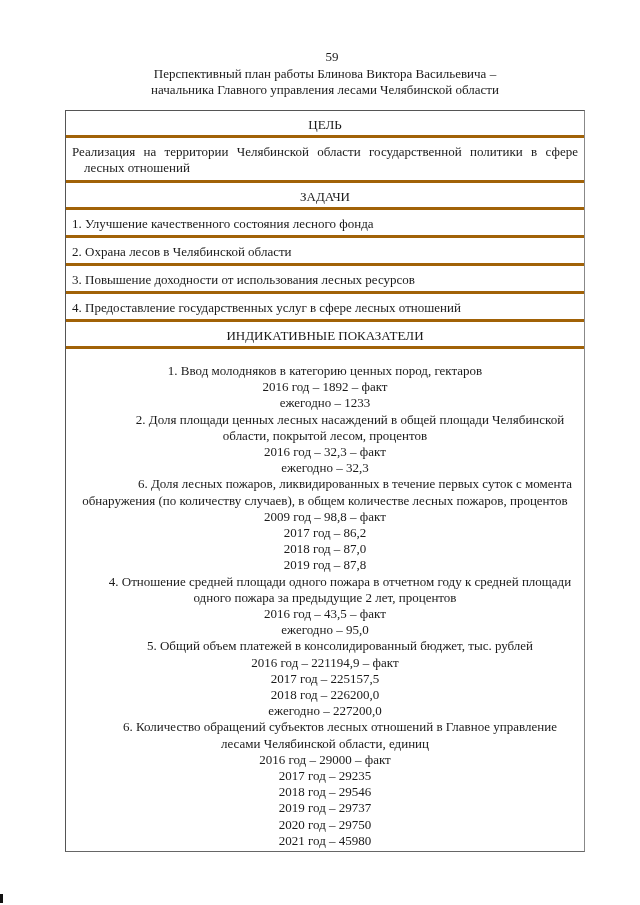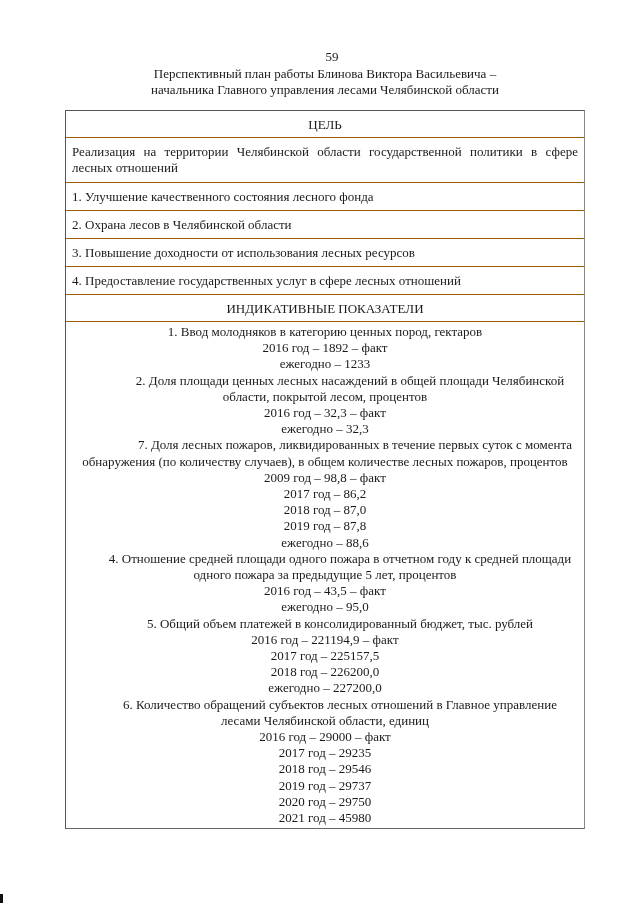--- a/index.html
+++ b/index.html
@@ -37,21 +37,21 @@
       position: absolute;
       left: 65px;
       top: 110px;
       width: 518px;
       border: 1px solid #555;
       border-right-color: #888;
       border-bottom-color: #666;
       box-sizing: content-box;
     }
     .row {
-      border-bottom: 1px solid #a16207;
+      border-bottom: 3px solid #a16207;
       box-sizing: border-box;
       font-size: 13px;
     }
     .row:last-child { border-bottom: none; }
     .row.header {
       height: 27px;
       line-height: 27px;
       text-align: center;
     }
     .row.goal {
@@ -63,31 +63,32 @@
     }
     .goal-text {
       display: block;
       text-align: justify;
     }
     .goal-text .l1 {
       display: block;
       text-align: justify;
       text-align-last: justify;
     }
-    .goal-text .l2 { display: block; }
+    .goal-text .l2 { display: block; margin-left: 12px; }
     .row.task {
       height: 28px;
       line-height: 28px;
       padding-left: 6px;
     }
     .row.indicators {
       padding: 2px 4px 2px 4px;
       text-align: center;
       font-size: 13px;
       line-height: 16.2px;
+      margin-top: 12px;
     }
     .ind-title { display: block; }
     .ind-value { display: block; font-family: Liberation Serif, serif; }
     .ind-block { display: block; }
     .ind-title.i1 { padding-left: 0px; }
     .ind-title.i2 { padding-left: 50px; }
     .ind-title.i3 { padding-left: 0px; }
     .ind-title.i4 { padding-left: 30px; }
     .ind-title.i5 { padding-left: 30px; }
     .ind-title.i6 { padding-left: 30px; }
@@ -111,20 +112,21 @@
 </div>
 
 <div class="doc-table">
   <div class="row header">ЦЕЛЬ</div>
   <div class="row goal">
     <span class="goal-text">
       <span class="l1">Реализация на территории Челябинской области государственной политики в сфере</span>
       <span class="l2">лесных отношений</span>
     </span>
   </div>
+  <div class="row header">ЗАДАЧИ</div>
   <div class="row task">1. Улучшение качественного состояния лесного фонда</div>
   <div class="row task">2. Охрана лесов в Челябинской области</div>
   <div class="row task">3. Повышение доходности от использования лесных ресурсов</div>
   <div class="row task">4. Предоставление государственных услуг в сфере лесных отношений</div>
   <div class="row header">ИНДИКАТИВНЫЕ ПОКАЗАТЕЛИ</div>
   <div class="row indicators">
 
     <div class="ind-block">
       <span class="ind-title i1">1. Ввод молодняков в категорию ценных пород, гектаров</span>
       <span class="ind-value">2016 год – 1892 – факт</span>
@@ -132,32 +134,31 @@
     </div>
 
     <div class="ind-block">
       <span class="ind-title i2">2. Доля площади ценных лесных насаждений в общей площади Челябинской</span>
       <span class="ind-title">области, покрытой лесом, процентов</span>
       <span class="ind-value">2016 год – 32,3 – факт</span>
       <span class="ind-value">ежегодно – 32,3</span>
     </div>
 
     <div class="ind-block">
-      <span class="ind-title i3" style="padding-left:60px">7. Доля лесных пожаров, ликвидированных в течение первых суток с момента</span>
+      <span class="ind-title i3" style="padding-left:60px">6. Доля лесных пожаров, ликвидированных в течение первых суток с момента</span>
       <span class="ind-title">обнаружения (по количеству случаев), в общем количестве лесных пожаров, процентов</span>
       <span class="ind-value">2009 год – 98,8 – факт</span>
       <span class="ind-value">2017 год – 86,2</span>
       <span class="ind-value">2018 год – 87,0</span>
       <span class="ind-value">2019 год – 87,8</span>
-      <span class="ind-value">ежегодно – 88,6</span>
     </div>
 
     <div class="ind-block">
       <span class="ind-title i4">4. Отношение средней площади одного пожара в отчетном году к средней площади</span>
-      <span class="ind-title">одного пожара за предыдущие 5 лет, процентов</span>
+      <span class="ind-title">одного пожара за предыдущие 2 лет, процентов</span>
       <span class="ind-value">2016 год – 43,5 – факт</span>
       <span class="ind-value">ежегодно – 95,0</span>
     </div>
 
     <div class="ind-block">
       <span class="ind-title i5">5. Общий объем платежей в консолидированный бюджет, тыс. рублей</span>
       <span class="ind-value">2016 год – 221194,9 – факт</span>
       <span class="ind-value">2017 год – 225157,5</span>
       <span class="ind-value">2018 год – 226200,0</span>
       <span class="ind-value">ежегодно – 227200,0</span>

